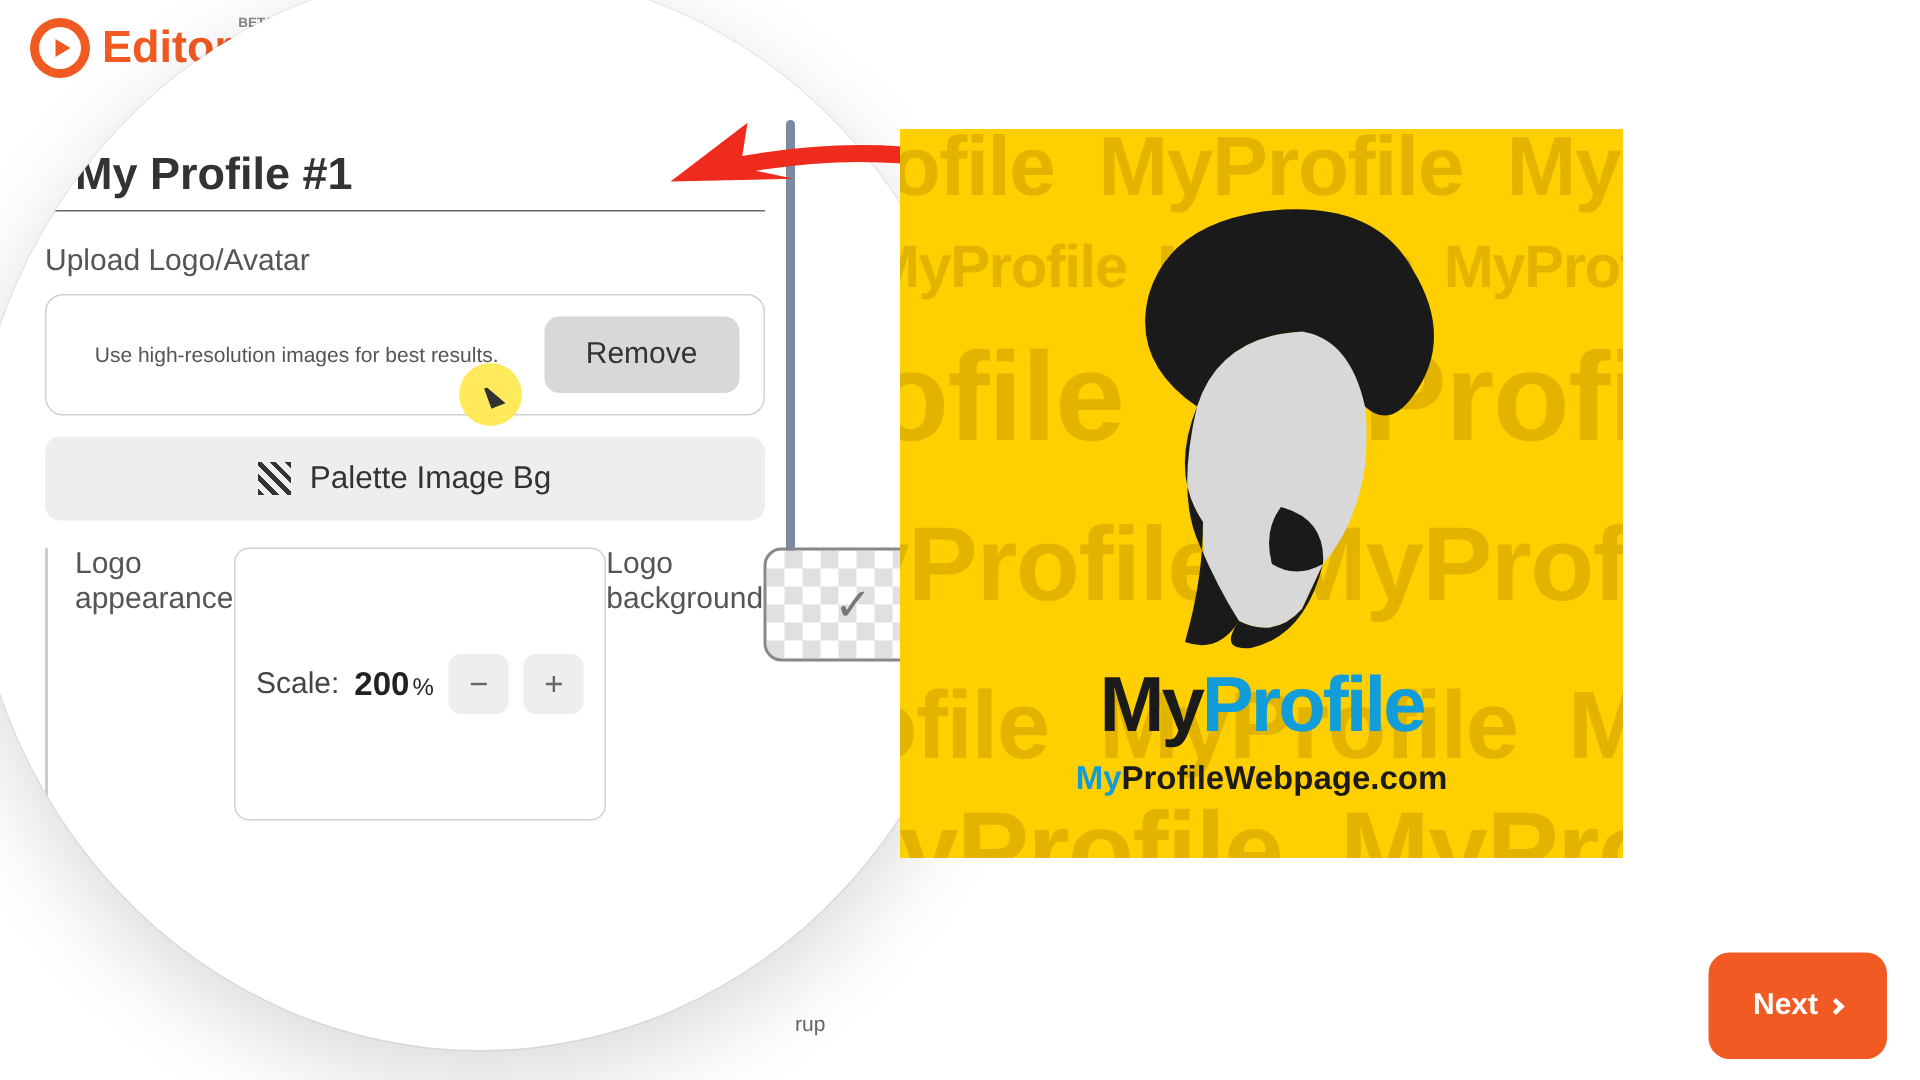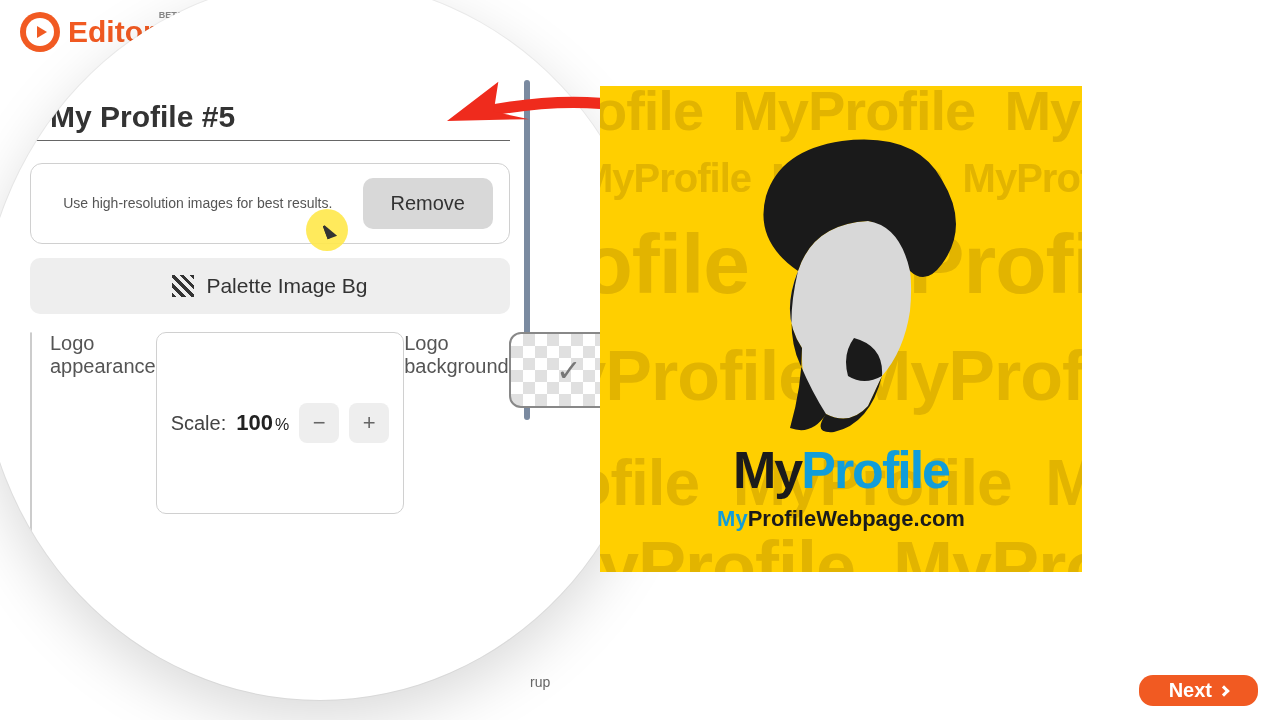--- a/index.html
+++ b/index.html
@@ -66,21 +66,21 @@
 .preview-bg{position:absolute;inset:0;overflow:hidden}
 .wline{position:absolute;white-space:nowrap;font-size:56px;font-weight:800;color:#e2b400;letter-spacing:-1px}
 .portrait{position:absolute;top:40px;left:118px;width:270px;height:330px}
 .brand{position:absolute;bottom:72px;width:100%;text-align:center;font-size:52px;font-weight:900;letter-spacing:-2px}
 .brand .b1{color:#1b1b1b}
 .brand .b2{color:#119dd9}
 .url{position:absolute;bottom:40px;width:100%;text-align:center;font-size:22px;font-weight:700;color:#1b1b1b}
 .url .u1{color:#119dd9}
 
 .rup{position:absolute;bottom:30px;left:530px;font-size:14px;color:#666}
-.next-btn{position:absolute;bottom:14px;right:22px;background:#f15a22;color:#fff;border:none;border-radius:14px;padding:4px 30px;font-size:20px;font-weight:600;display:flex;align-items:center;gap:8px;cursor:pointer}
+.next-btn{position:absolute;bottom:14px;right:22px;background:#f15a22;color:#fff;border:none;border-radius:14px;padding:24px 30px;font-size:20px;font-weight:600;display:flex;align-items:center;gap:8px;cursor:pointer}
 .next-btn .chev{width:8px;height:8px;border-right:3px solid #fff;border-top:3px solid #fff;transform:rotate(45deg)}
 
 .hair-path{fill:#1a1a1a}
 .face-path{fill:#d8d8d8}
 </style>
 </head>
 <body>
 
 <div class="logo-bar">
   <div class="logo-mark"></div>
@@ -93,23 +93,24 @@
   <div class="ratio-tab" style="opacity:.3"></div>
   <div class="ratio-tab" style="opacity:.3"></div>
   <div class="ratio-tab">16:9</div>
 </div>
 
 <div class="lens">
   <div class="panel-scroll"></div>
   <div class="lens-inner">
     <div class="section-title">
       <span class="caret"></span>
-      <span>My Profile #5</span>
+      <span>My Profile #1</span>
     </div>
 
+    <div class="sub-header">Upload Logo/Avatar</div>
     <div class="upload-box">
       <div class="upload-hint">Use high-resolution images for best results.</div>
       <button class="upload-btn">Remove</button>
       <div class="highlight"></div>
       <div class="cursor"></div>
     </div>
 
     <button class="remove-bg">
       <span class="hatch"></span>
       <span>Palette Image Bg</span>
@@ -128,21 +129,21 @@
         <div class="thumb-rotate">
           <div class="rot-btn">↺</div>
           <div class="rot-btn">↻</div>
         </div>
       </div>
 
       <div class="right-col">
         <div class="label">Logo appearance</div>
         <div class="scale-box">
           <span class="scale-label">Scale:</span>
-          <span class="scale-val"><span>100</span><span class="pct">%</span></span>
+          <span class="scale-val"><span>200</span><span class="pct">%</span></span>
           <div class="step">−</div>
           <div class="step">+</div>
         </div>
         <div class="label">Logo background</div>
         <div class="bg-opts">
           <div class="bg-opt sel">
               <span class="check">✓</span>
             </div>
           <div class="bg-opt yellow"></div>
         </div>

